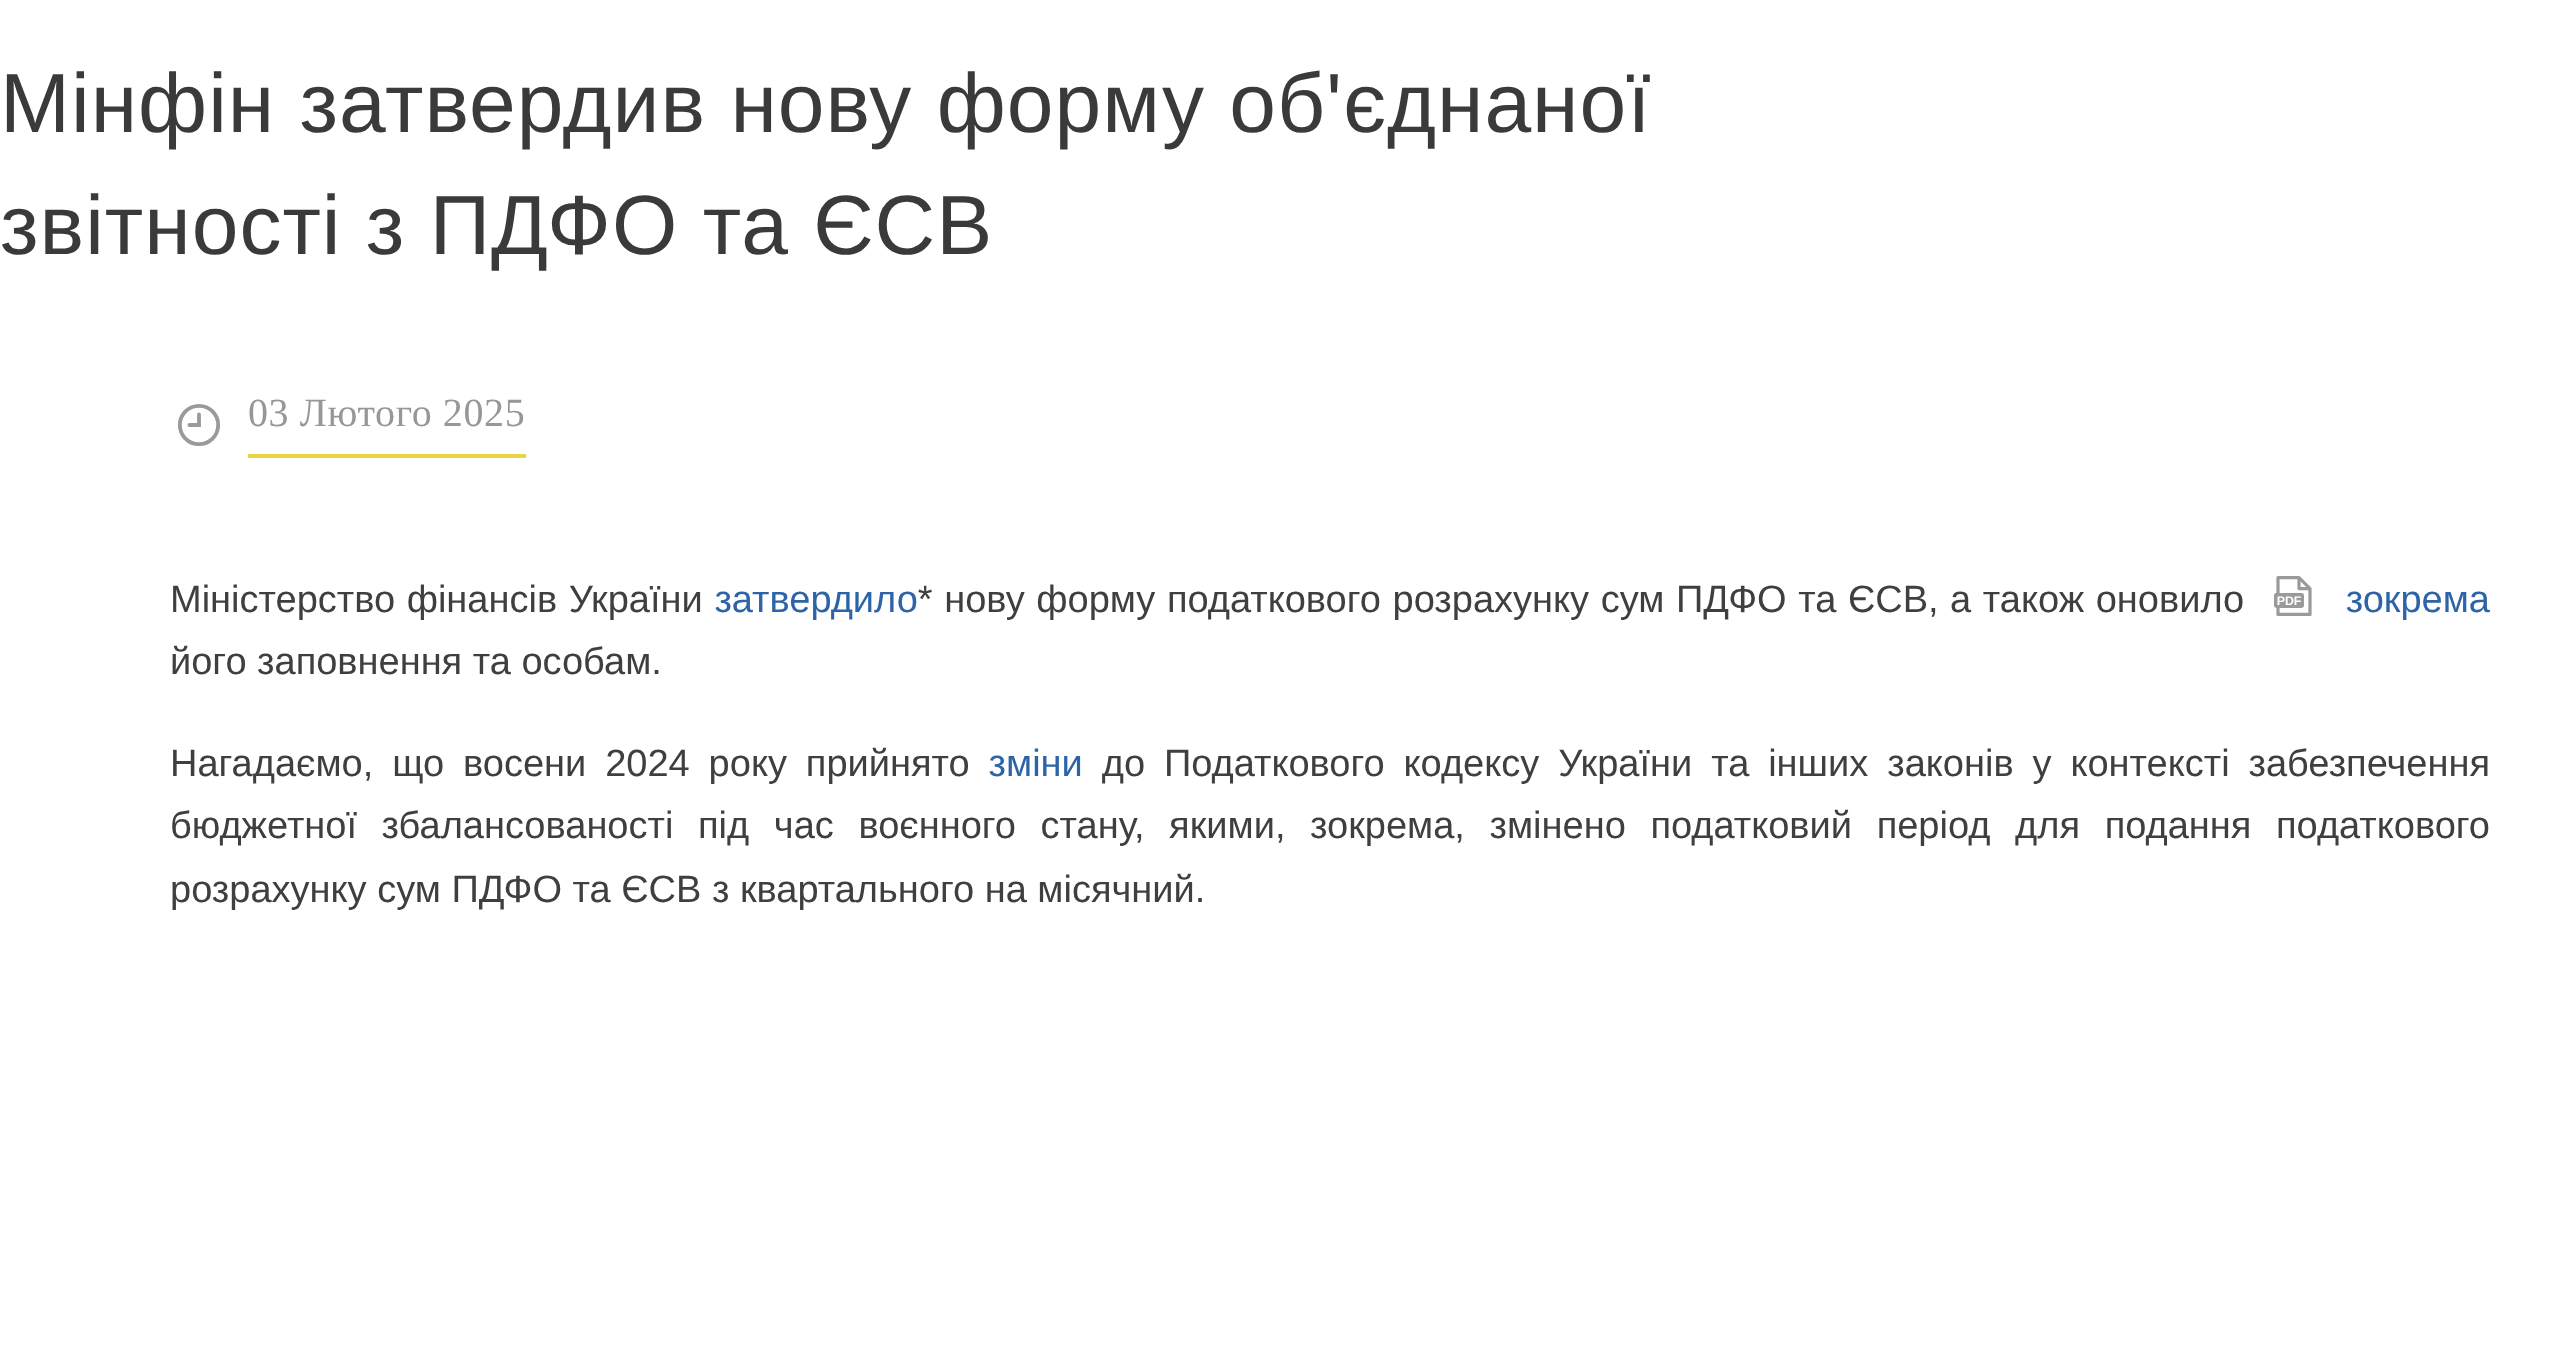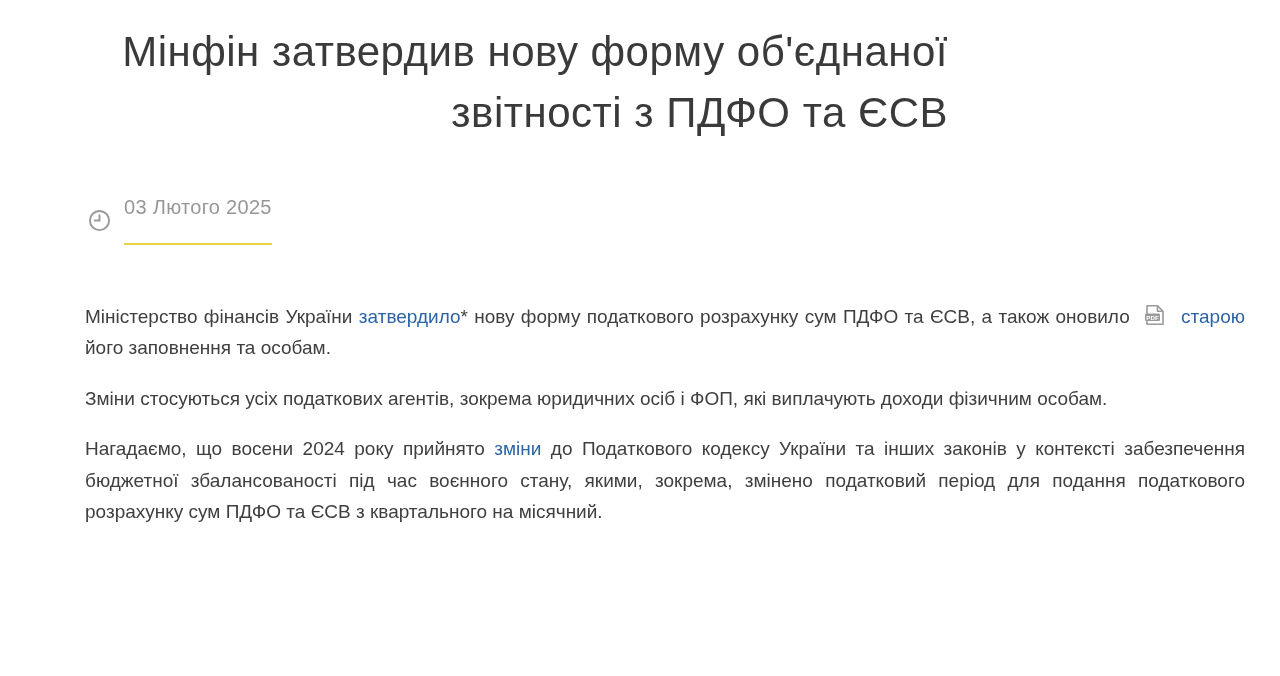--- a/index.html
+++ b/index.html
@@ -14,42 +14,43 @@
   html,body{background:#ffffff;}
   body{
     width:1280px;height:676px;overflow:hidden;
     font-family:"Liberation Sans",sans-serif;
     -webkit-font-smoothing:antialiased;
   }
   .page{width:1280px;height:676px;position:relative;background:#fff;}
   .article-title{
     width:948px;
     margin:22px 0 0 0;
-    text-align:right;
+    text-align:left;
     font-size:42px;
     font-weight:300;
     letter-spacing:.5px;
     line-height:1.45;
     color:var(--title-color);
   }
   .meta-row{
     display:flex;align-items:center;
     margin:52px 0 0 88px;
   }
   .clock-icon{
     display:inline-flex;width:23px;height:23px;flex:0 0 auto;
     margin-right:13px;color:var(--icon-gray);
   }
   .clock-icon svg{width:23px;height:23px;display:block;}
   .publish-date{
     font-size:20px;
     color:var(--date-color);
-    padding-bottom:24px;
+    padding-bottom:8px;
     border-bottom:2px solid var(--underline-color);
     letter-spacing:.3px;
+    font-family:Liberation Serif, serif;
   }
   .article-body{
     margin:56px 85px 12px 85px;
     width:1160px;
     font-size:19px;
     line-height:1.66;
     color:var(--body-color);
     text-align:justify;
   }
   .para{margin-bottom:19px;}
@@ -82,18 +83,17 @@
     </span>
     <span class="publish-date">03 Лютого 2025</span>
   </div>
 
   <div class="article-body">
       <p class="para"><span>Міністерство фінансів України </span><a class="link">затвердило</a><span>* нову форму податкового розрахунку сум ПДФО та ЄСВ, а також оновило </span><span class="pdf-icon"><svg viewBox="0 0 25 24" fill="none" stroke="currentColor" stroke-width="1.6">
             <path d="M5 2.8 H15.5 L21 8.3 V21.2 H5 Z" stroke-linejoin="round"></path>
             <path d="M15.5 2.8 V8.3 H21" stroke-linejoin="round"></path>
             <rect x="3" y="10.5" width="15" height="7.5" rx="1.2" fill="currentColor" stroke="none"></rect>
             <text x="10.5" y="16.6" text-anchor="middle" fill="#ffffff" stroke="none" font-family="Liberation Sans, sans-serif" font-size="6.2" font-weight="bold">PDF</text>
-          </svg></span><a class="link">старою</a><span> його заповнення та особам.</span></p>
-      <p class="para"><span>Зміни стосуються усіх податкових агентів, зокрема юридичних осіб і ФОП, які виплачують доходи фізичним особам.</span></p>
+          </svg></span><a class="link">зокрема</a><span> його заповнення та особам.</span></p>
       <p class="para"><span>Нагадаємо, що восени 2024 року прийнято </span><a class="link">зміни</a><span> до Податкового кодексу України та інших законів у контексті забезпечення бюджетної збалансованості під час воєнного стану, якими, зокрема, змінено податковий період для подання податкового розрахунку сум ПДФО та ЄСВ з квартального на місячний.</span></p>
     </div>
 
 </div>
 
 </body></html>

